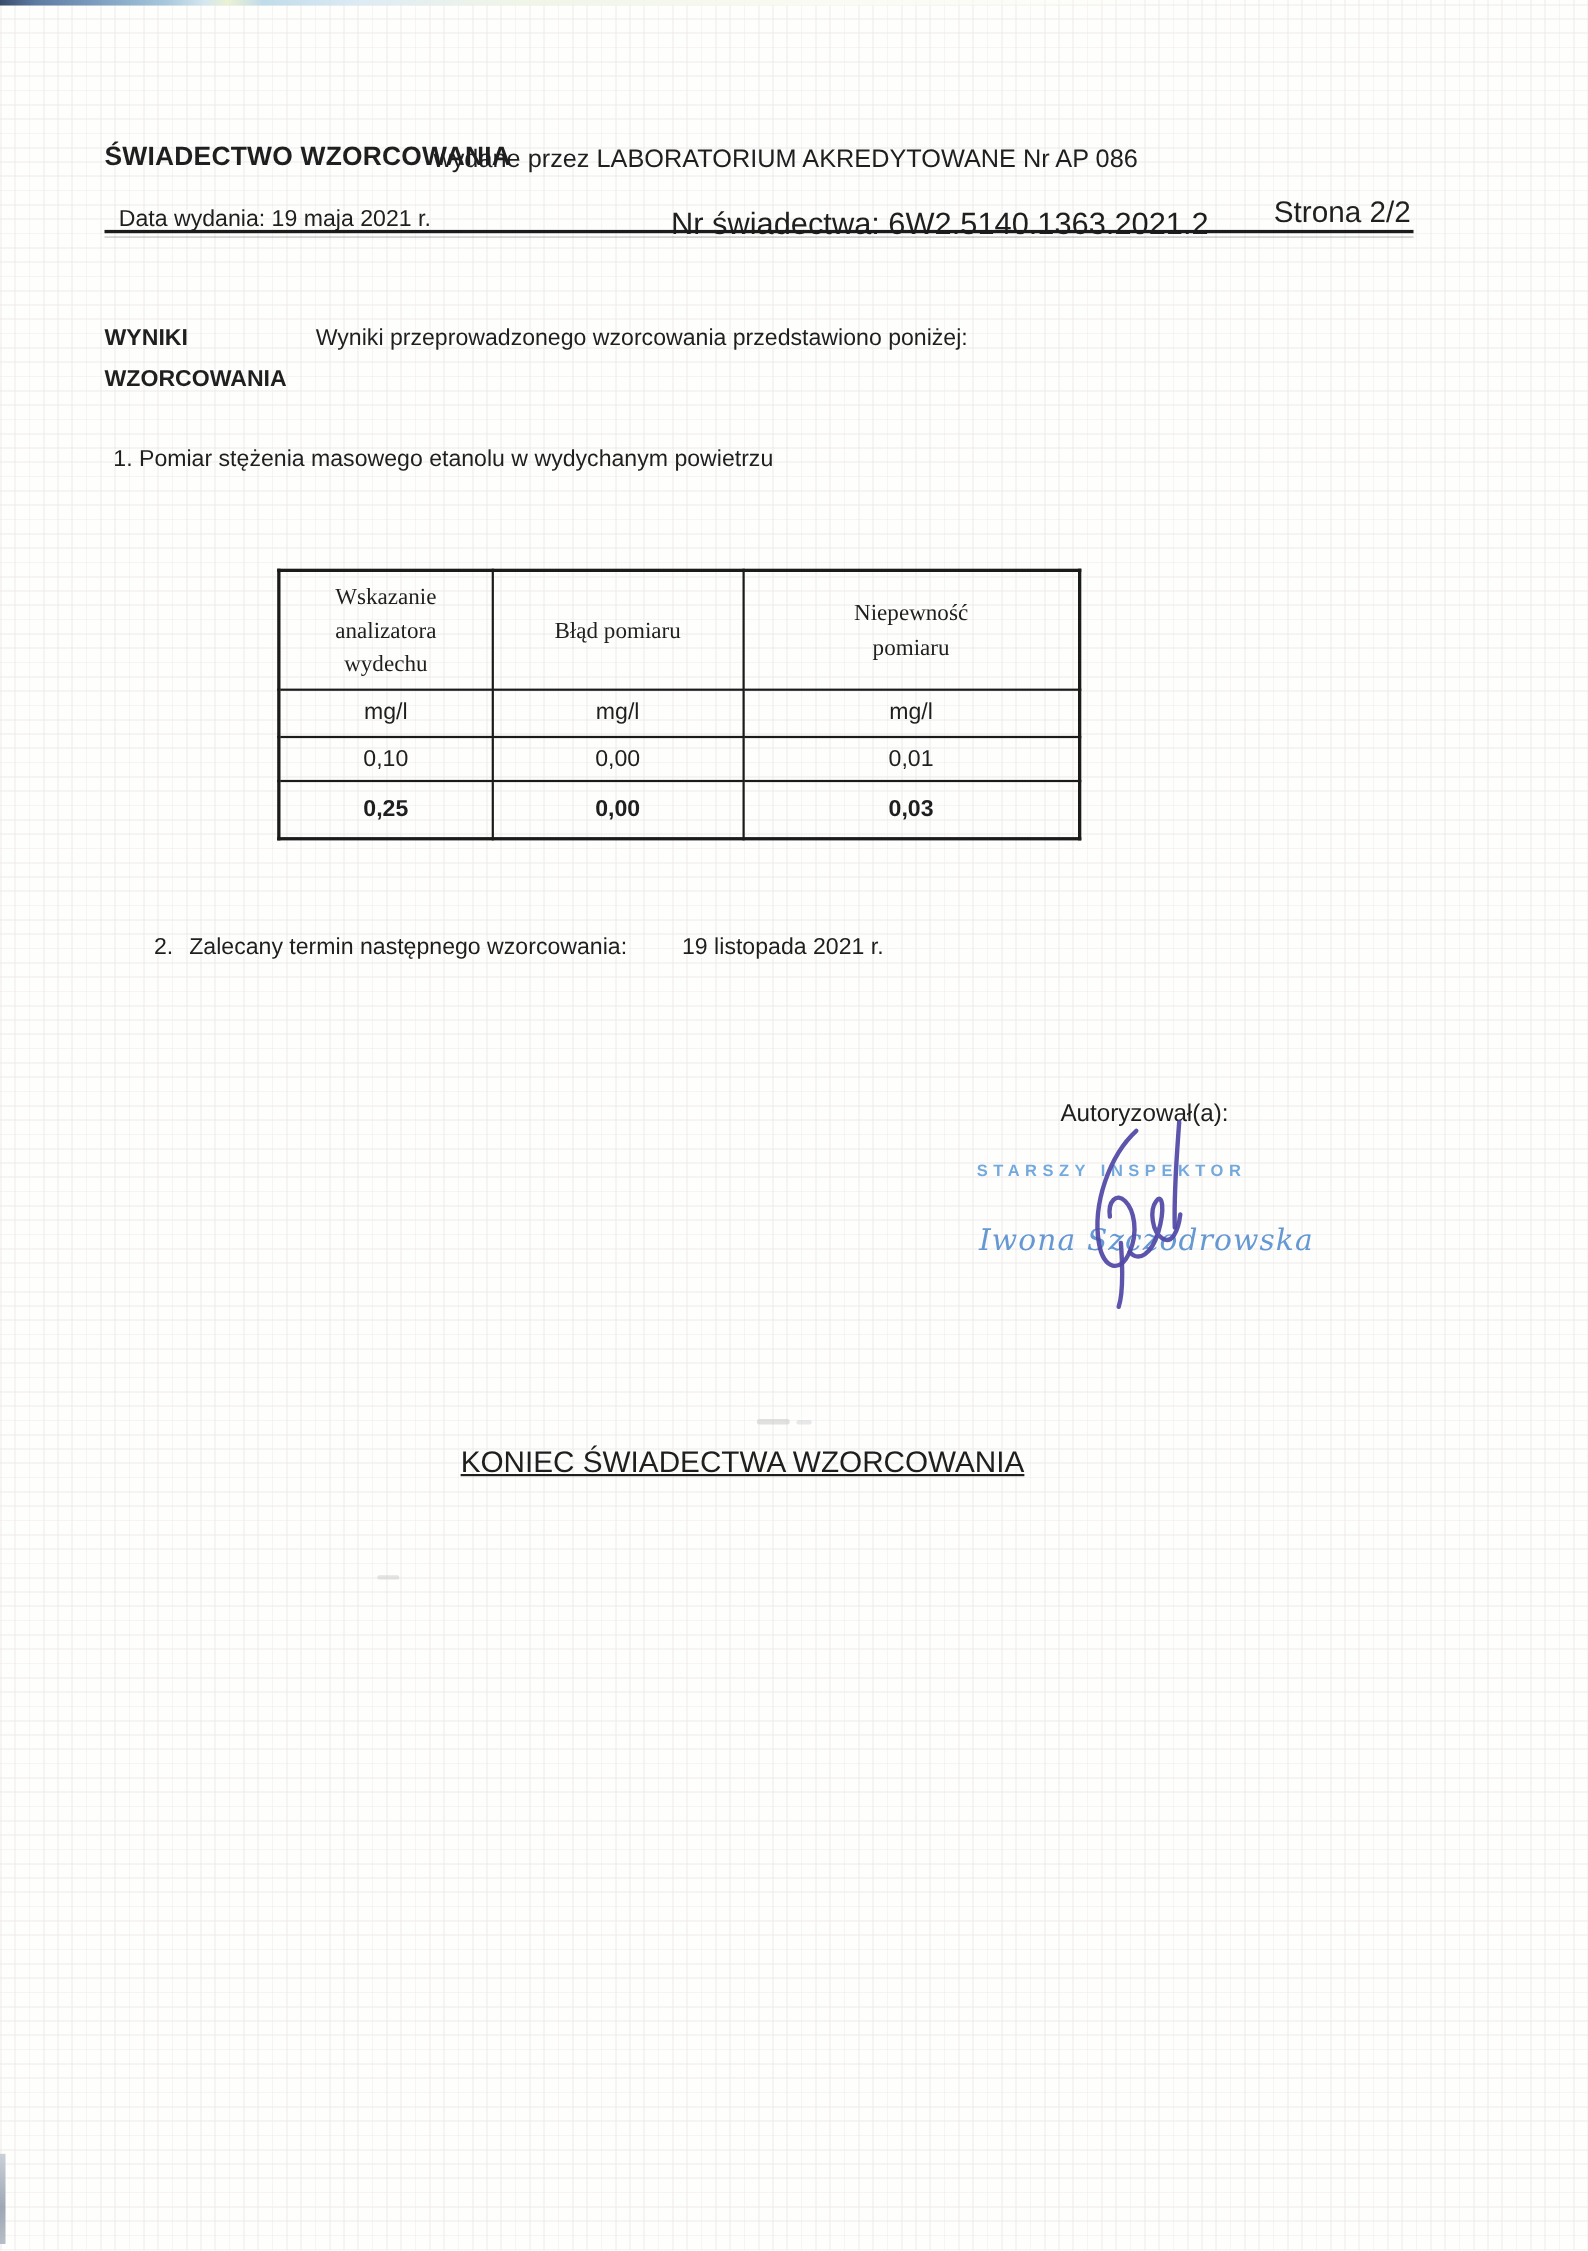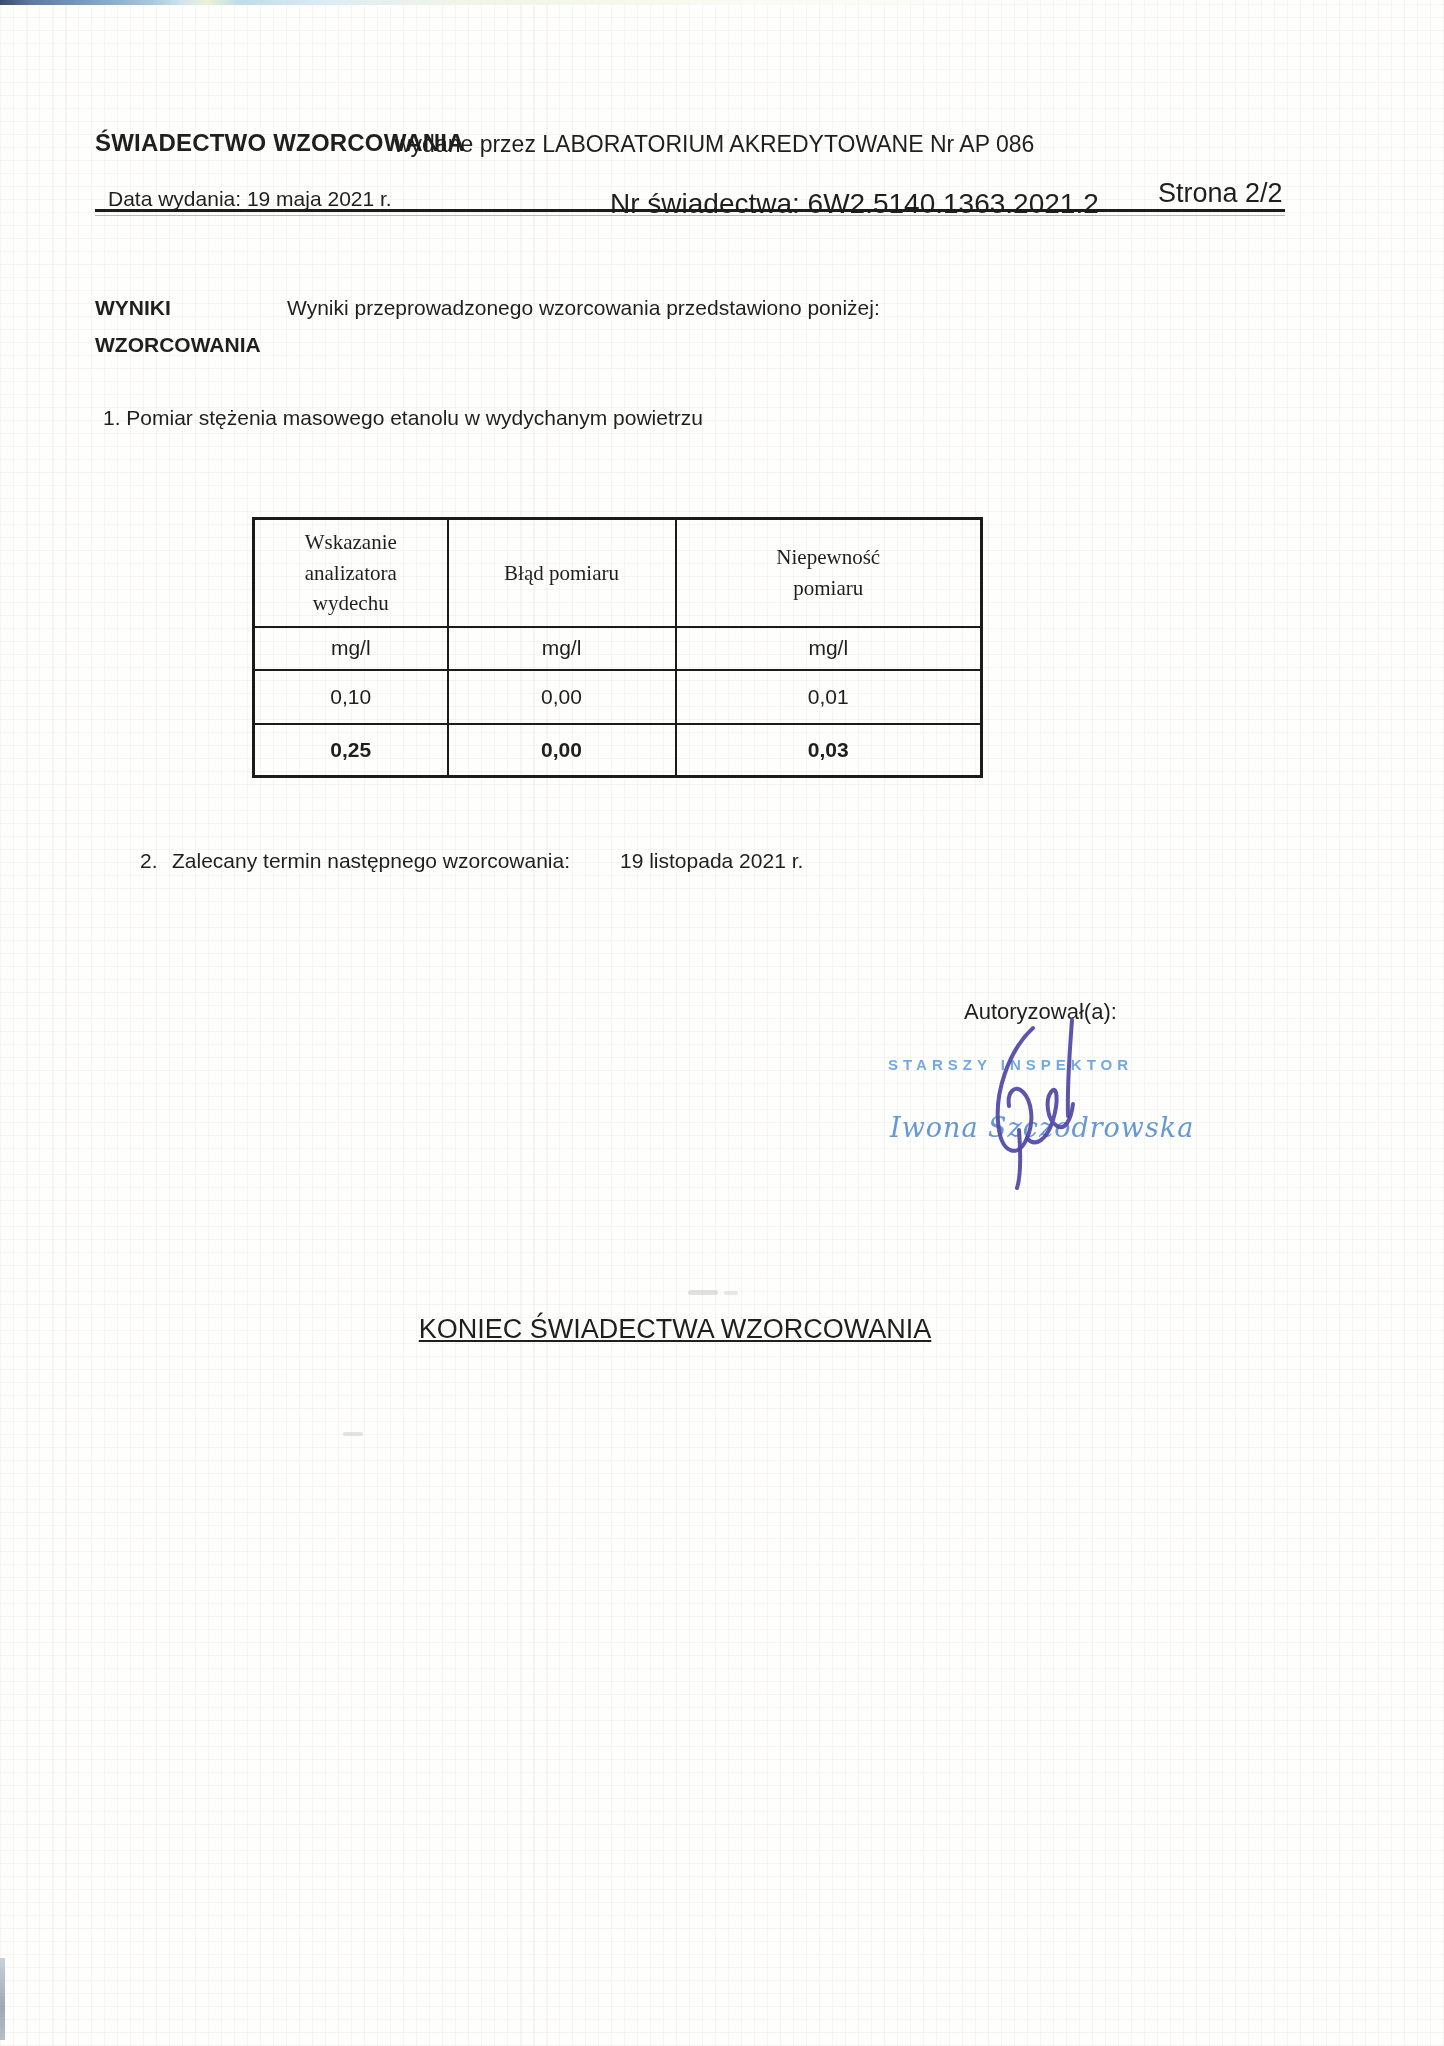--- a/index.html
+++ b/index.html
@@ -50,21 +50,21 @@
     table-layout:fixed;
   }
   table.cal td{
     border:2px solid #1b1b1b;text-align:center;vertical-align:middle;
     font-size:21px;color:#1f1f1f;padding:0;
   }
   td.hdr-cell{line-height:1.45;}
   td.hdr-cell .wrap{display:inline-block;max-width:150px;white-space:normal;}
   tr.r-head{height:108px;font-family:Liberation Serif, serif;}
   tr.r-units{height:43px;}
-  tr.r-data1{height:54px;}
+  tr.r-data1{height:40px;}
   tr.r-data2{height:53px;font-weight:bold;}
 
   .item2-num{left:140px;top:849px;font-size:21px;}
   .item2-label{left:172px;top:849px;font-size:21px;}
   .item2-value{left:620px;top:849px;font-size:21px;}
 
   .auth-label{left:964px;top:999px;font-size:22px;}
   .stamp-title{
     left:888px;top:1056px;font-size:15px;font-weight:bold;
     letter-spacing:5px;opacity:.85;

